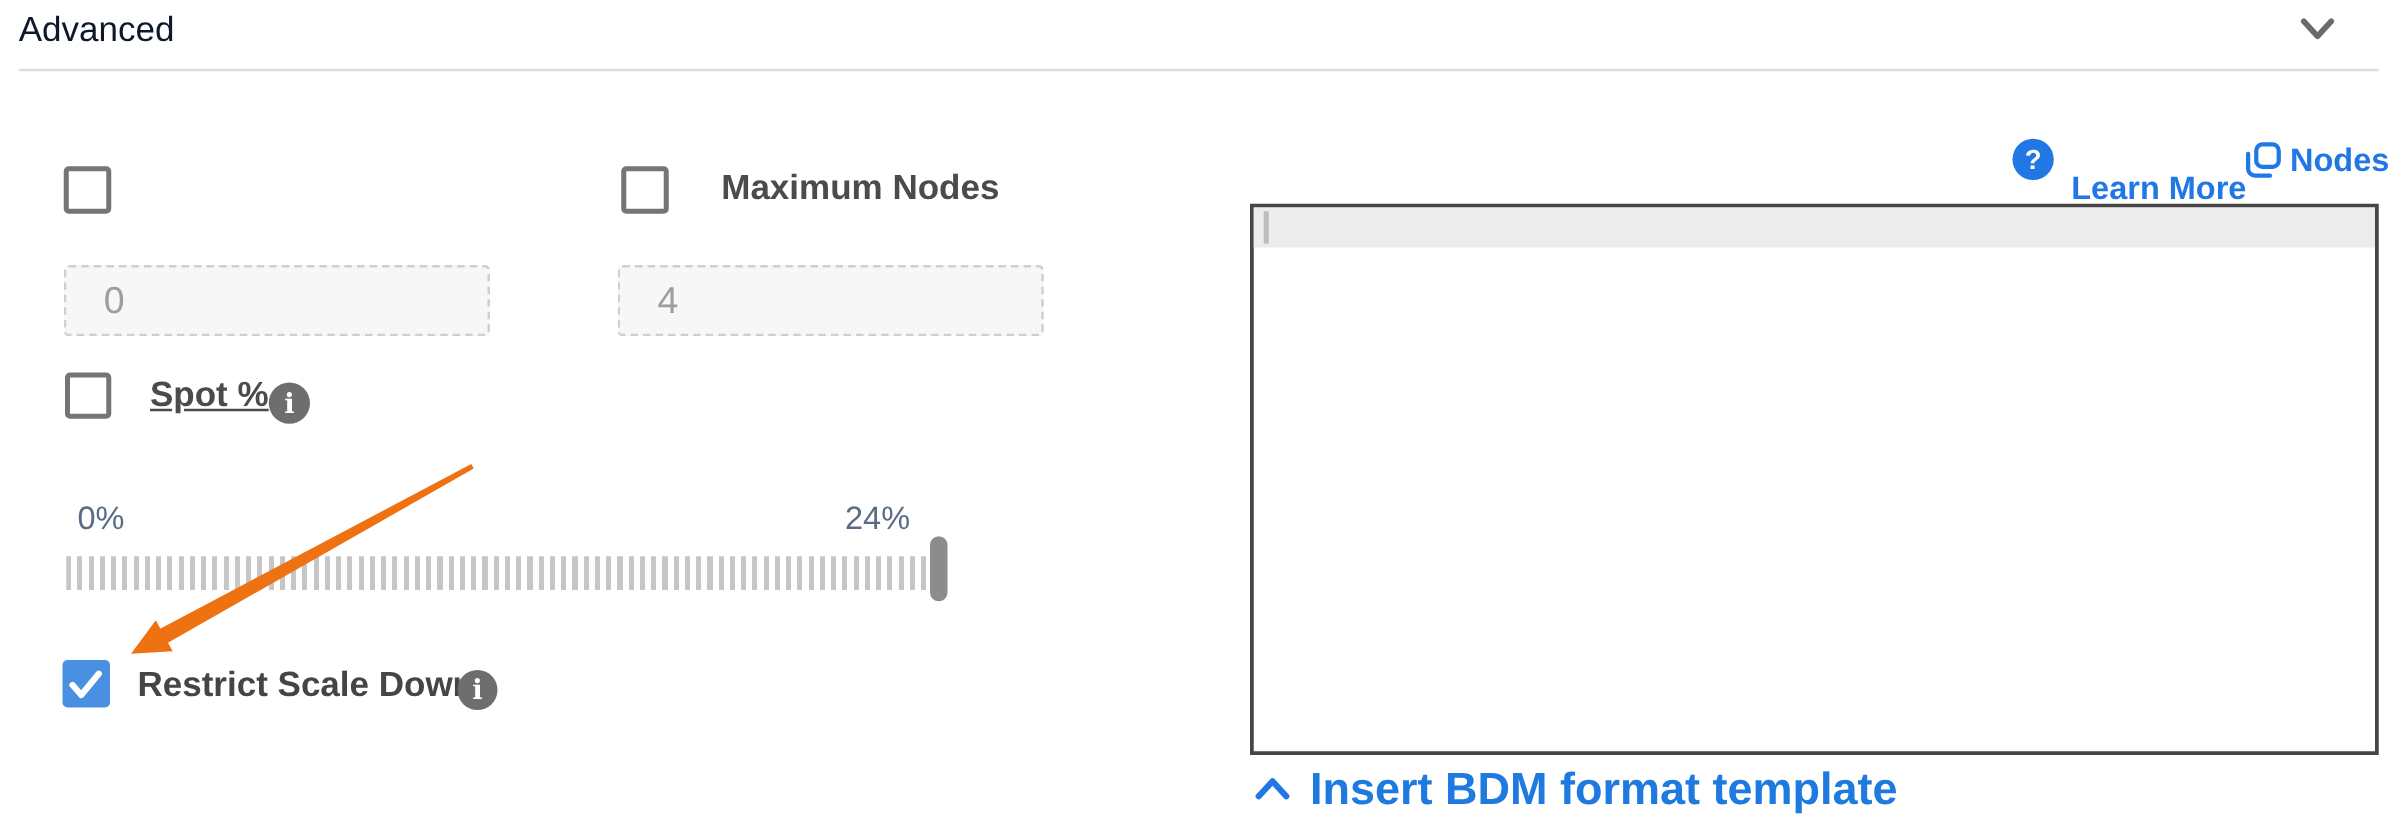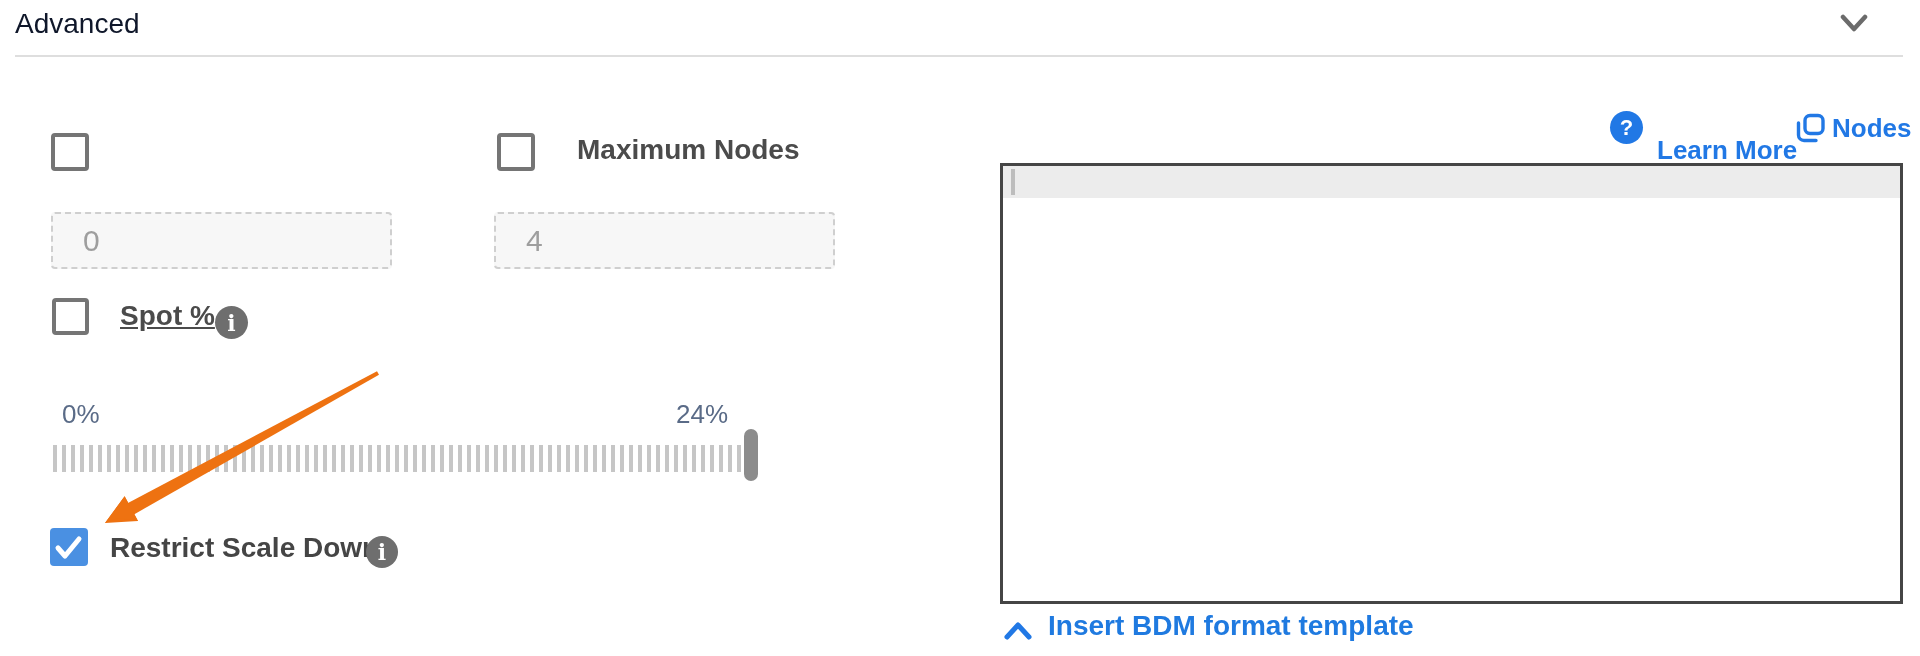--- a/index.html
+++ b/index.html
@@ -49,21 +49,21 @@
     background:#2178e5; color:#fff; display:flex; align-items:center; justify-content:center;
     font-size:22px; font-weight:bold; cursor:pointer; }
   .copy-icon { position:absolute; left:1796px; top:113px; width:30px; height:30px; cursor:pointer; }
 
   .editor { position:absolute; left:1000px; top:163px; width:903px; height:441px;
     background:#fff; border:3px solid #454545; cursor:text; }
   .editor .active-line { position:relative; width:100%; height:32px; background:#ececec; }
   .editor .cursor { position:absolute; left:8px; top:3px; width:4px; height:26px; background:#bdbdbd; }
 
   .insert-chevron { position:absolute; left:1003px; top:620px; width:30px; height:22px; cursor:pointer; }
-  .insert-link { position:absolute; left:1048px; top:610px; font-size:28px; font-weight:600; color:#1f7ae0; cursor:pointer; white-space:nowrap; }
+  .insert-link { position:absolute; left:1048px; top:610px; font-size:36px; font-weight:600; color:#1f7ae0; cursor:pointer; white-space:nowrap; }
 </style>
 </head>
 <body>
 
 <div class="page">
 
   <div class="hdr-title">Advanced</div>
   <svg class="hdr-chevron" viewBox="0 0 28 22">
     <polyline points="3,5 14,17 25,5" fill="none" stroke="#6b6b6b" stroke-width="4.5" stroke-linecap="round" stroke-linejoin="round"></polyline>
   </svg>

